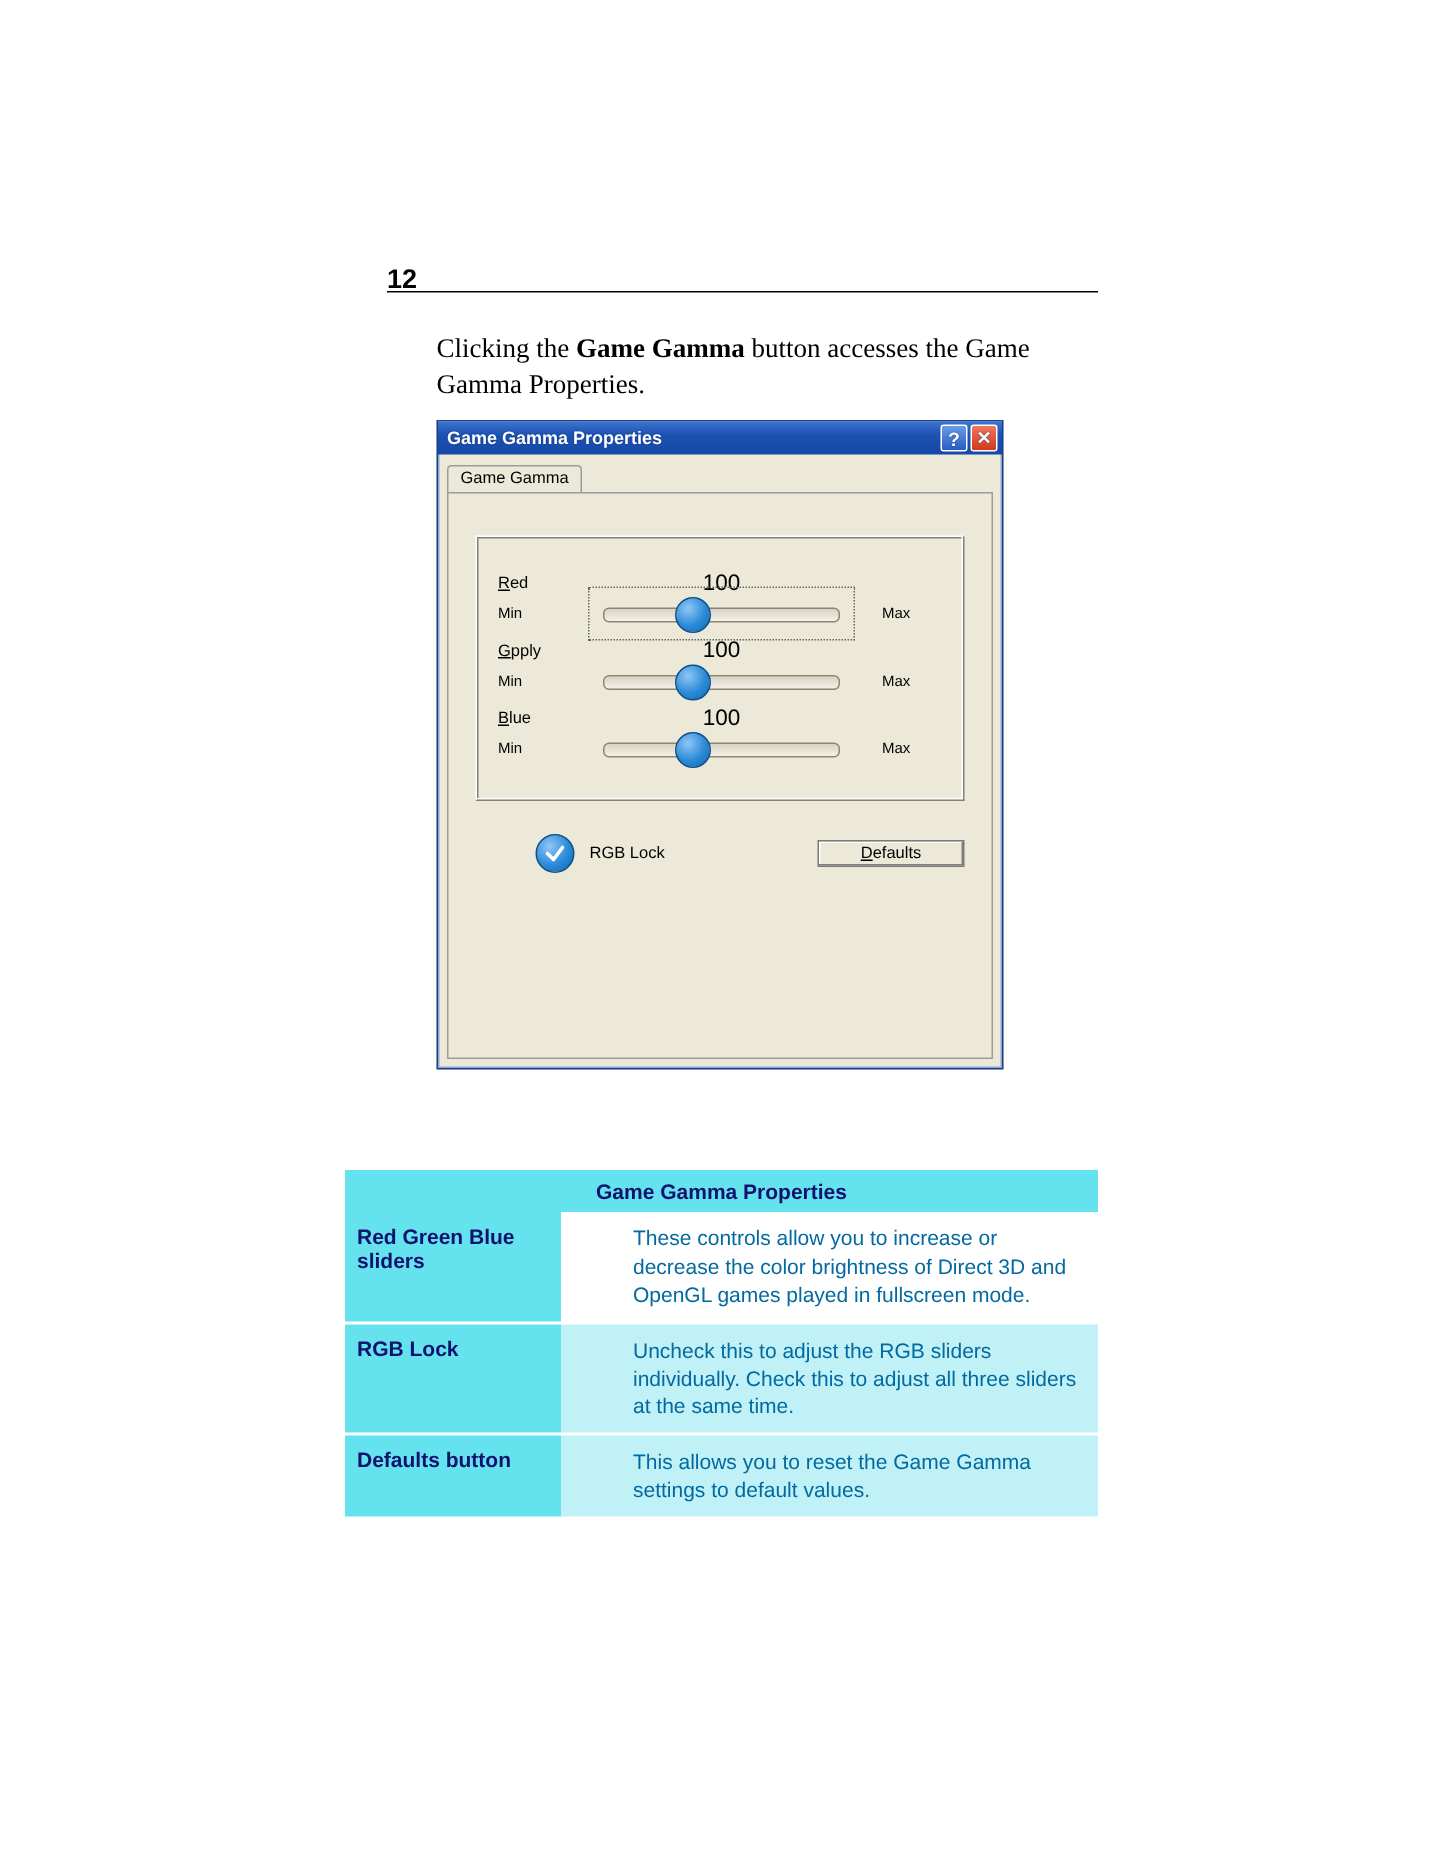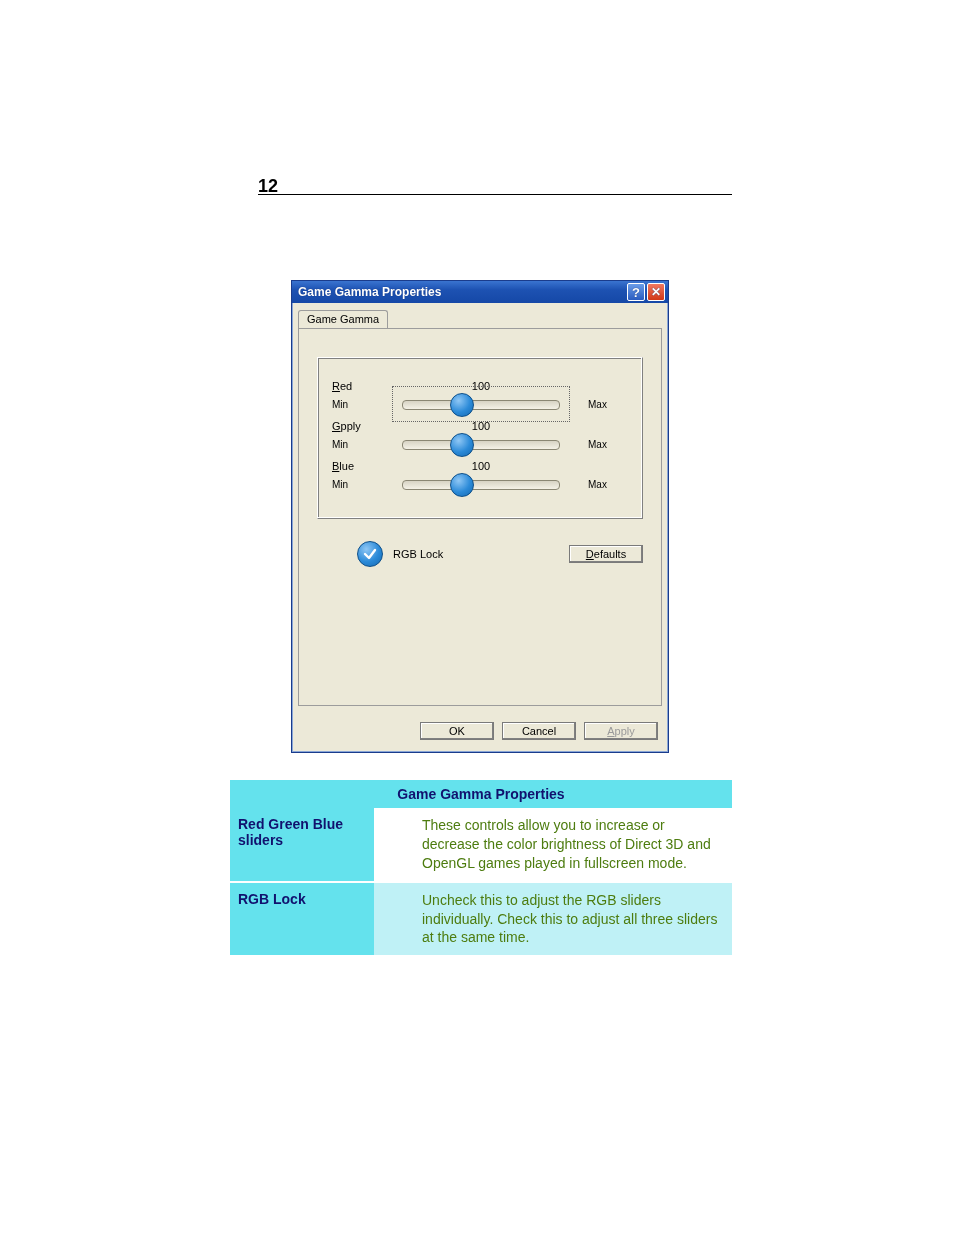--- a/index.html
+++ b/index.html
@@ -115,21 +115,21 @@
   }
   .srow {
     display: grid;
     grid-template-columns: 42px 1fr 40px;
     align-items: center;
     column-gap: 24px;
   }
   .srow.label-row { margin-top: 4px; }
   .srow .lab { font-size: 11px; }
   .srow .u { text-decoration: underline; }
-  .val-center { text-align: center; font-size: 11px; }
+  .val-center { text-align: center; font-size: 15px; }
   .minmax { font-size: 10px; }
   .slider-wrap { position: relative; height: 24px; }
   .slider-wrap.dotted::before{
     content:"";
     position:absolute; left:-6px; right:-6px; top:-6px; bottom:-6px;
     border:1px dotted #666;
   }
   .track {
     position: absolute;
     left: 4px; right: 4px; top: 50%;
@@ -159,21 +159,21 @@
     width:24px;height:24px;border-radius:50%;
     background: radial-gradient(circle at 35% 30%, #8fc7f5 0%, #2b8ad8 55%, #1468b0 100%);
     border:1px solid #0d4f8a;
     display:flex;align-items:center;justify-content:center;
     color:#fff;font-weight:bold;
   }
   .winbtn{
     background:#ece9d8;
     border:1px solid #7a7a7a;
     box-shadow: inset -1px -1px 0 #808080, inset 1px 1px 0 #fff;
-    padding:2px 4px;
+    padding:2px 16px;
     font-family:Tahoma,Arial,sans-serif;
     font-size:11px;
     min-width:64px;
     text-align:center;
   }
   .winbtn .u{ text-decoration: underline; }
   .winbtn.disabled{ color:#9a9a9a; }
   .dlg-buttons{
     display:flex;
     justify-content:flex-end;
@@ -204,34 +204,37 @@
   }
   .prop-table td.name{
     width:128px;
     font-weight:bold;
     color:#11116e;
     background:#64e2ed;
     border-bottom:2px solid #fff;
   }
   .prop-table td.desc{
     background:#bff1f6;
-    color:#4d7c0f;
+    color:#0369a1;
     border-bottom:2px solid #fff;
     line-height:1.35;
     padding-left:48px;
   }
   .prop-table tr:nth-child(2) td.desc{ background:#ffffff; }
 </style>
 </head>
 <body>
 
 <div class="page">
   <div class="page-number">12</div>
   <div class="hr"></div>
 
+  <div class="intro">
+    <span>Clicking the </span><span class="bold">Game Gamma</span><span> button accesses the Game Gamma Properties.</span>
+  </div>
 
   <div class="dialog">
     <div class="titlebar">
       <span class="title-text">Game Gamma Properties</span>
       <div class="tb-btn tb-help">?</div>
       <div class="tb-btn tb-close">✕</div>
     </div>
     <div class="tabstrip">
       <div class="tab">Game Gamma</div>
     </div>
@@ -286,35 +289,34 @@
           <svg width="14" height="14" viewBox="0 0 14 14">
               <path d="M2 7 L6 11 L12 3" stroke="#fff" stroke-width="2.4" fill="none" stroke-linecap="round" stroke-linejoin="round"></path>
             </svg>
         </div>
         <div style="font-size:11px;">RGB Lock</div>
         <div style="flex:1"></div>
         <div class="winbtn"><span class="u">D</span><span>efaults</span></div>
       </div>
     </div>
 
-    <div class="dlg-buttons">
-      <div class="winbtn">OK</div>
-      <div class="winbtn">Cancel</div>
-      <div class="winbtn disabled"><span class="u">A</span><span>pply</span></div>
-    </div>
   </div>
 
   <table class="prop-table">
     <tbody>
         <tr>
           <th class="header" colspan="2">Game Gamma Properties</th>
         </tr>
     <tr>
       <td class="name">Red Green Blue sliders</td>
       <td class="desc">These controls allow you to increase or decrease the color brightness of Direct 3D and OpenGL games played in fullscreen mode.</td>
     </tr>
     <tr>
       <td class="name">RGB Lock</td>
       <td class="desc">Uncheck this to adjust the RGB sliders individually. Check this to adjust all three sliders at the same time.</td>
     </tr>
+    <tr>
+      <td class="name">Defaults button</td>
+      <td class="desc">This allows you to reset the Game Gamma settings to default values.</td>
+    </tr>
   </tbody>
     </table>
 </div>
 
 </body></html>

